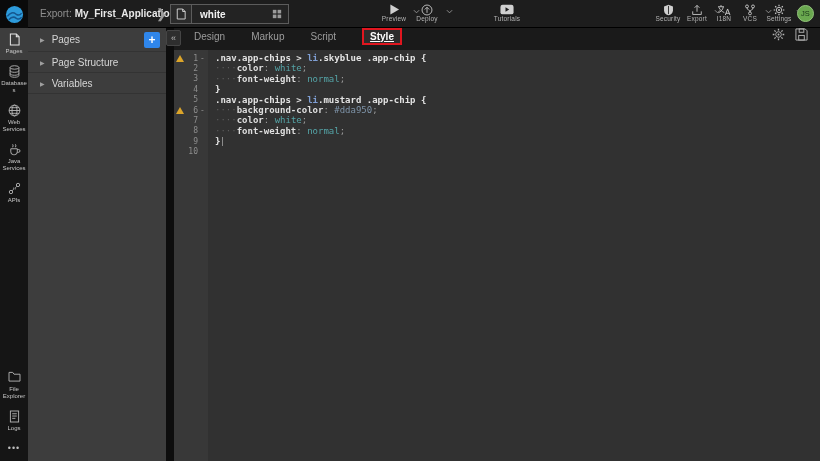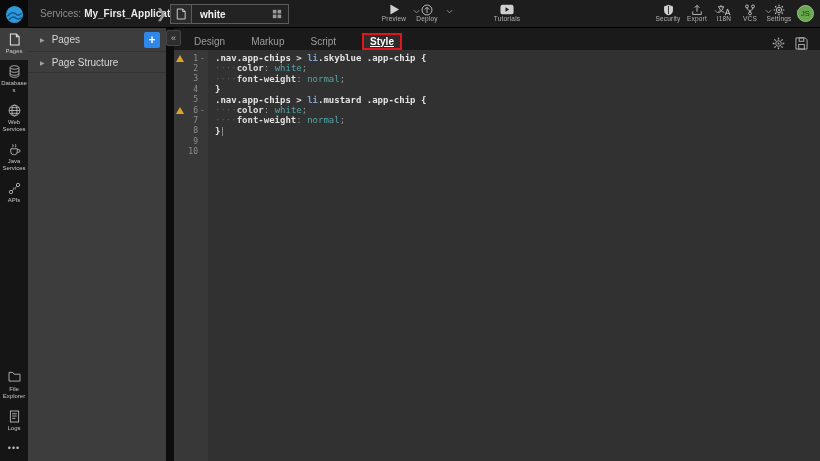--- a/index.html
+++ b/index.html
@@ -41,21 +41,21 @@
   .pn-caret{color:#9f9f9f;font-size:6px;margin:0 7px 0 12px;}
   .pn-lb{color:#d6d6d6;font-size:10px;}
   .pn-add{position:absolute;right:6px;top:4px;width:16px;height:16px;background:#2f86eb;border:none;border-radius:2px;color:#fff;font-size:12px;line-height:14px;padding:0;cursor:pointer;font-weight:bold;}
 
   
   .vdivider{position:absolute;left:166px;top:28px;width:8px;height:433px;background:#0d0d0d;cursor:col-resize;}
 
   
   .editor{position:absolute;left:174px;top:28px;width:646px;height:433px;background:#313131;}
   .collapse-btn{position:absolute;left:-8px;top:2px;width:15px;height:16px;background:#2e2e2e;border:1px solid #454545;border-radius:2px;color:#b9b9b9;font-size:9px;line-height:12px;padding:0;cursor:pointer;z-index:5;}
-  .tabbar{position:absolute;left:0;top:0;width:100%;height:22px;background:#1a1a1a;display:flex;align-items:flex-end;}
+  .tabbar{position:absolute;left:0;top:0;width:100%;height:22px;background:#1a1a1a;display:flex;align-items:flex-start;}
   .tabs{display:flex;align-items:center;margin-left:20px;}
   .tab{color:#9c9c9c;font-size:10px;margin-right:26px;cursor:pointer;}
   .tab.active{color:#ffffff;font-weight:bold;border:2px solid #e0161f;background:#2c2c2c;padding:1px 6px;margin-right:0;text-decoration:underline;}
   .tb-right{margin-left:auto;display:flex;align-items:center;gap:10px;padding-right:12px;}
   .ed-ic{display:flex;cursor:pointer;}
 
   .codearea{position:absolute;left:0;top:22px;right:0;bottom:0;display:flex;cursor:text;}
   .gutter{width:34px;background:#383838;padding-top:3px;}
   .gut-row{display:flex;height:10.4px;align-items:center;font-family:"DejaVu Sans Mono",monospace;font-size:8px;}
   .g-warn{width:11px;display:flex;justify-content:center;}
@@ -82,21 +82,21 @@
 
   <header class="topbar">
     <div class="brand">
       <svg width="19" height="19" viewBox="0 0 20 20">
         <circle cx="10" cy="10" r="9" fill="#2d9bdb"></circle>
         <path d="M2.5 12 q4.5 -6 9 -2.5 q3.5 2.5 6 -1" stroke="#15578f" stroke-width="1.6" fill="none"></path>
         <path d="M4 15.5 q4 -4.5 8 -1.5 q3 2 5.5 -1" stroke="#15578f" stroke-width="1.6" fill="none"></path>
       </svg>
     </div>
     <div class="project">
-      <span class="p-label">Services:</span><span class="p-name">My_First_Application</span>
+      <span class="p-label">Export:</span><span class="p-name">My_First_Application</span>
     </div>
     <span class="crumb-chev">❯</span>
 
     <div class="page-tab">
       <span class="pt-ic">
         <svg width="10" height="12" viewBox="0 0 12 14">
             <path d="M1.5 1 h6.5 l3 3 v9 h-9.5 z" fill="none" stroke="#d8d8d8" stroke-width="1.1"></path>
             <path d="M8 1 v3 h3" fill="none" stroke="#d8d8d8" stroke-width="1.1"></path>
           </svg>
       </span>
@@ -298,20 +298,24 @@
 
   <aside class="panel">
     <div class="pn-row r0">
       <span class="pn-caret">▶</span>
       <span class="pn-lb">Pages</span>
       <button class="pn-add">+</button>
     </div>
     <div class="pn-row r1">
       <span class="pn-caret">▶</span>
       <span class="pn-lb">Page Structure</span>
+    </div>
+    <div class="pn-row r2">
+      <span class="pn-caret">▶</span>
+      <span class="pn-lb">Variables</span>
     </div>
   </aside>
 
   <div class="vdivider"></div>
 
   <main class="editor">
     <button class="collapse-btn">«</button>
 
     <div class="tabbar">
       <div class="tabs">
@@ -396,20 +400,21 @@
             <span class="g-num">10</span>
             <span class="g-fold"></span>
           </div>
         </div>
       <div class="lines" id="code-lines">
           <div class="code-row"><span class="tk-sel">.nav.app-chips </span><span class="tk-op">&gt; </span><span class="tk-tag">li</span><span class="tk-sel">.skyblue .app-chip </span><span class="tk-brace">{</span></div>
           <div class="code-row"><span class="tk-ws">····</span><span class="tk-prop">color</span><span class="tk-punc">: </span><span class="tk-valkw">white</span><span class="tk-punc">;</span></div>
           <div class="code-row"><span class="tk-ws">····</span><span class="tk-prop">font-weight</span><span class="tk-punc">: </span><span class="tk-valkw">normal</span><span class="tk-punc">;</span></div>
           <div class="code-row"><span class="tk-brace">}</span></div>
           <div class="code-row"><span class="tk-sel">.nav.app-chips </span><span class="tk-op">&gt; </span><span class="tk-tag">li</span><span class="tk-sel">.mustard .app-chip </span><span class="tk-brace">{</span></div>
+          <div class="code-row"><span class="tk-ws">····</span><span class="tk-prop">background-color</span><span class="tk-punc">: </span><span class="tk-valhex">#dda950</span><span class="tk-punc">;</span></div>
           <div class="code-row"><span class="tk-ws">····</span><span class="tk-prop">color</span><span class="tk-punc">: </span><span class="tk-valkw">white</span><span class="tk-punc">;</span></div>
           <div class="code-row"><span class="tk-ws">····</span><span class="tk-prop">font-weight</span><span class="tk-punc">: </span><span class="tk-valkw">normal</span><span class="tk-punc">;</span></div>
           <div class="code-row"><span class="tk-brace">}</span><span class="cursor"></span></div>
         </div>
     </div>
   </main>
 
 </div>
 
 </body></html>

